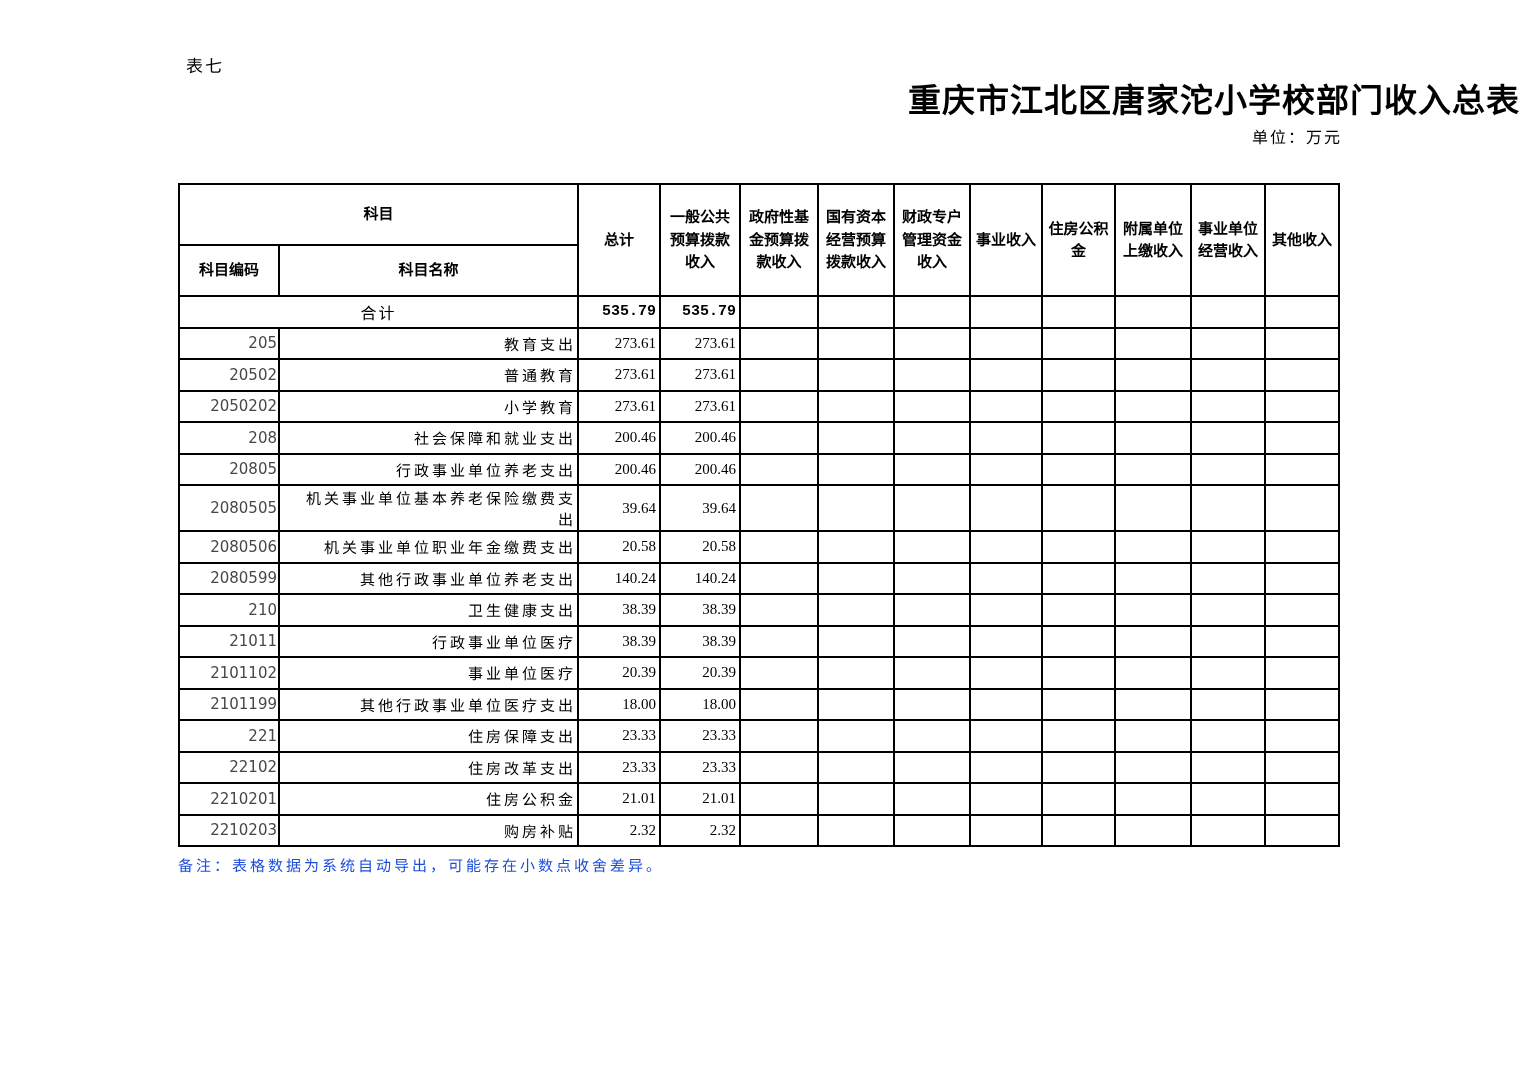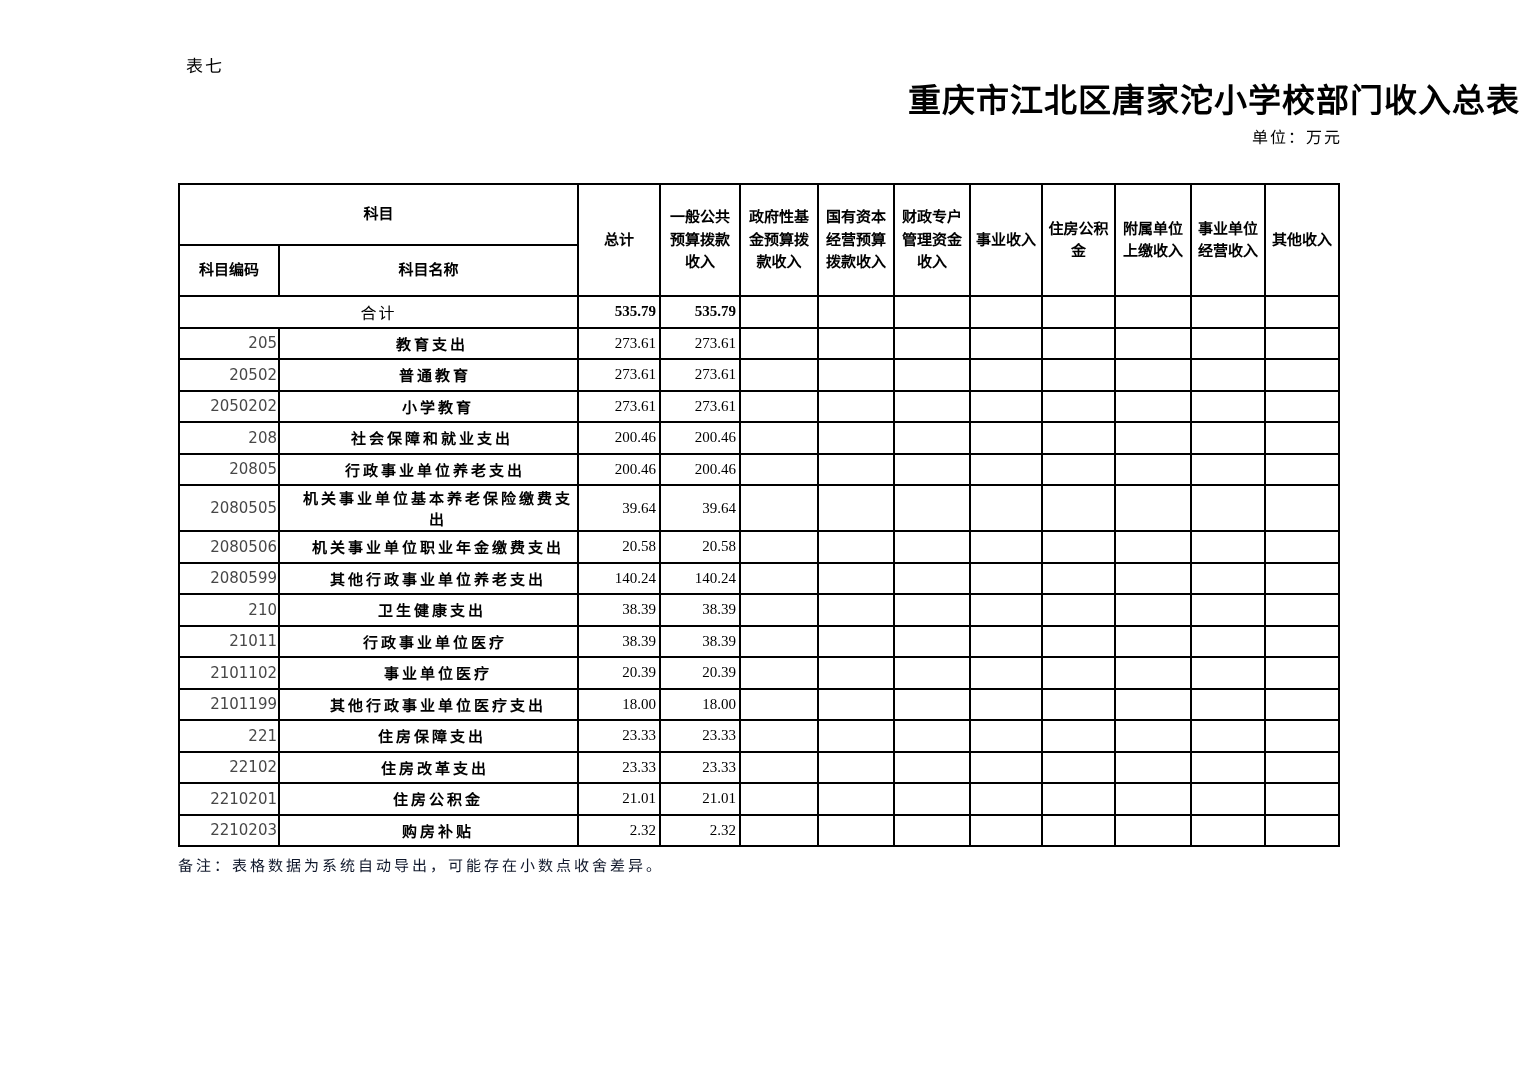--- a/index.html
+++ b/index.html
@@ -51,46 +51,46 @@
   tr.hrow2 th { height: 51px; }
 
   table.budget td { height: 31.5px; font-size: 15px; }
 
   td.code {
     font-family: "DejaVu Sans", "Liberation Sans", sans-serif;
     color: #474747; font-size: 15px;
     text-align: right;
   }
   td.name {
-    text-align: center; letter-spacing: 3px; font-size: 15px; font-weight: bold;
+    text-align: right; letter-spacing: 3px; font-size: 15px;
   }
   td.num {
     text-align: right; padding: 0 3px 0 0;
     font-family: "Liberation Serif", "DejaVu Serif", serif;
     font-size: 16px;
   }
 
   tr.total-row td.total-label {
     text-align: center; font-weight: normal; font-size: 16px; letter-spacing: 2px;
     font-family: "Liberation Sans", "DejaVu Sans", sans-serif;
   }
-  tr.total-row td.num { font-weight: bold; }
+  tr.total-row td.num { font-weight: bold; font-family: Liberation Mono, monospace; }
 
   
   tr.lvl0 td.code { padding-left: 4px; }
   tr.lvl1 td.code { padding-left: 11px; }
   tr.lvl2 td.code { padding-left: 17px; }
   tr.lvl0 td.name { padding-left: 8px; }
   tr.lvl1 td.name { padding-left: 14px; }
   tr.lvl2 td.name { padding-left: 20px; }
 
   .note {
     margin-top: 7px;
     font-size: 15px; letter-spacing: 3px;
-    color: #0f172a;
+    color: #1d4ed8;
   }
 </style>
 </head>
 <body>
 
 <div class="page">
 
   <div class="table-no">表七</div>
 
   <div class="doc-title">重庆市江北区唐家沱小学校部门收入总表</div>

